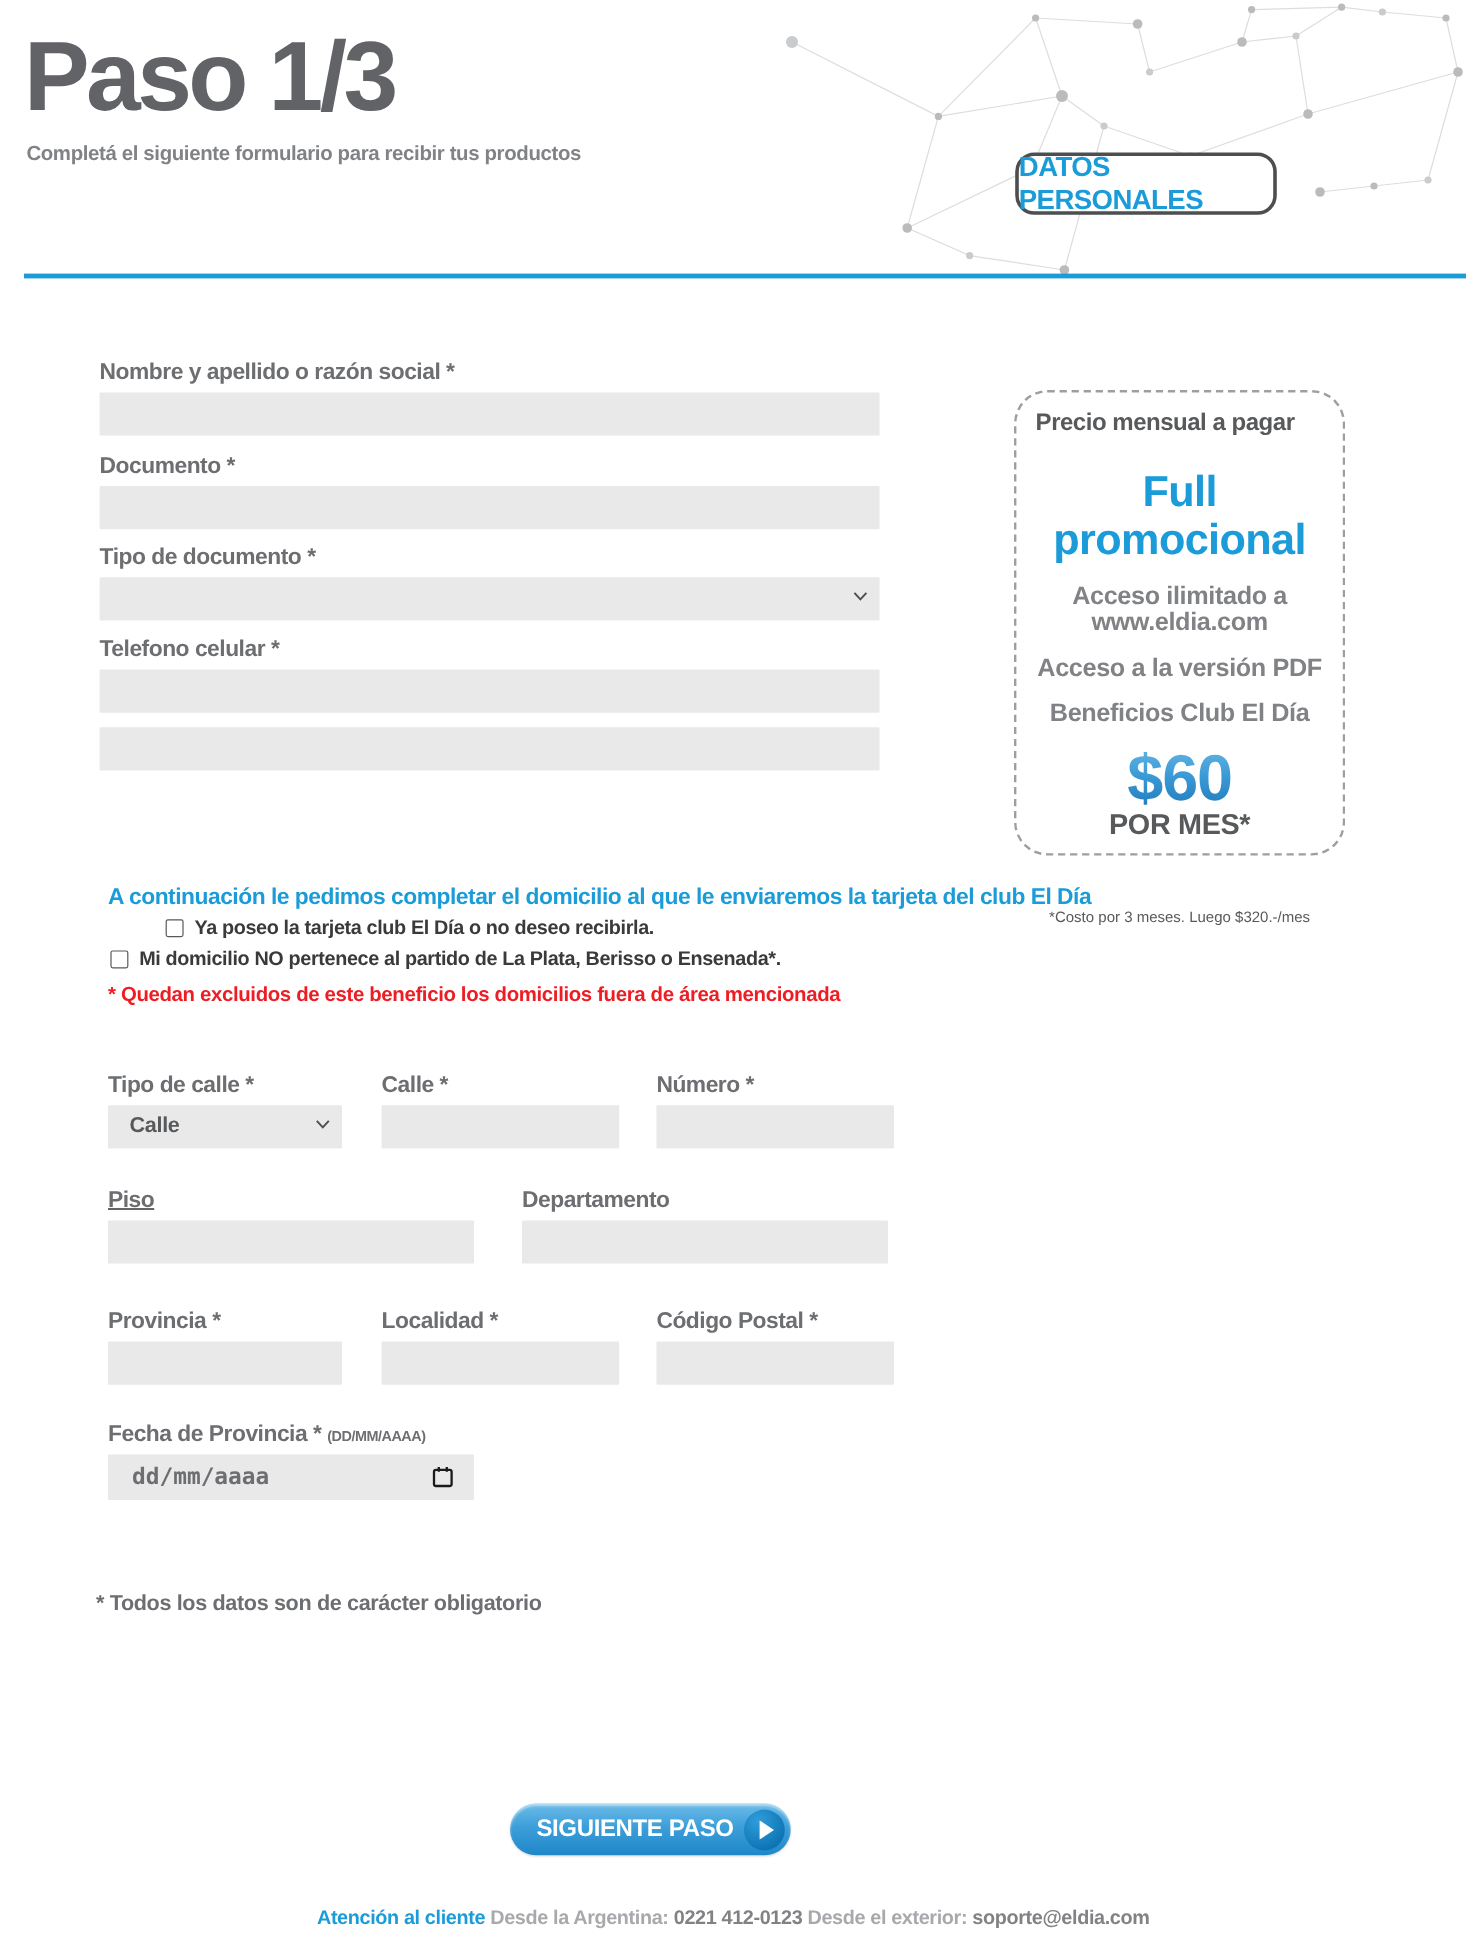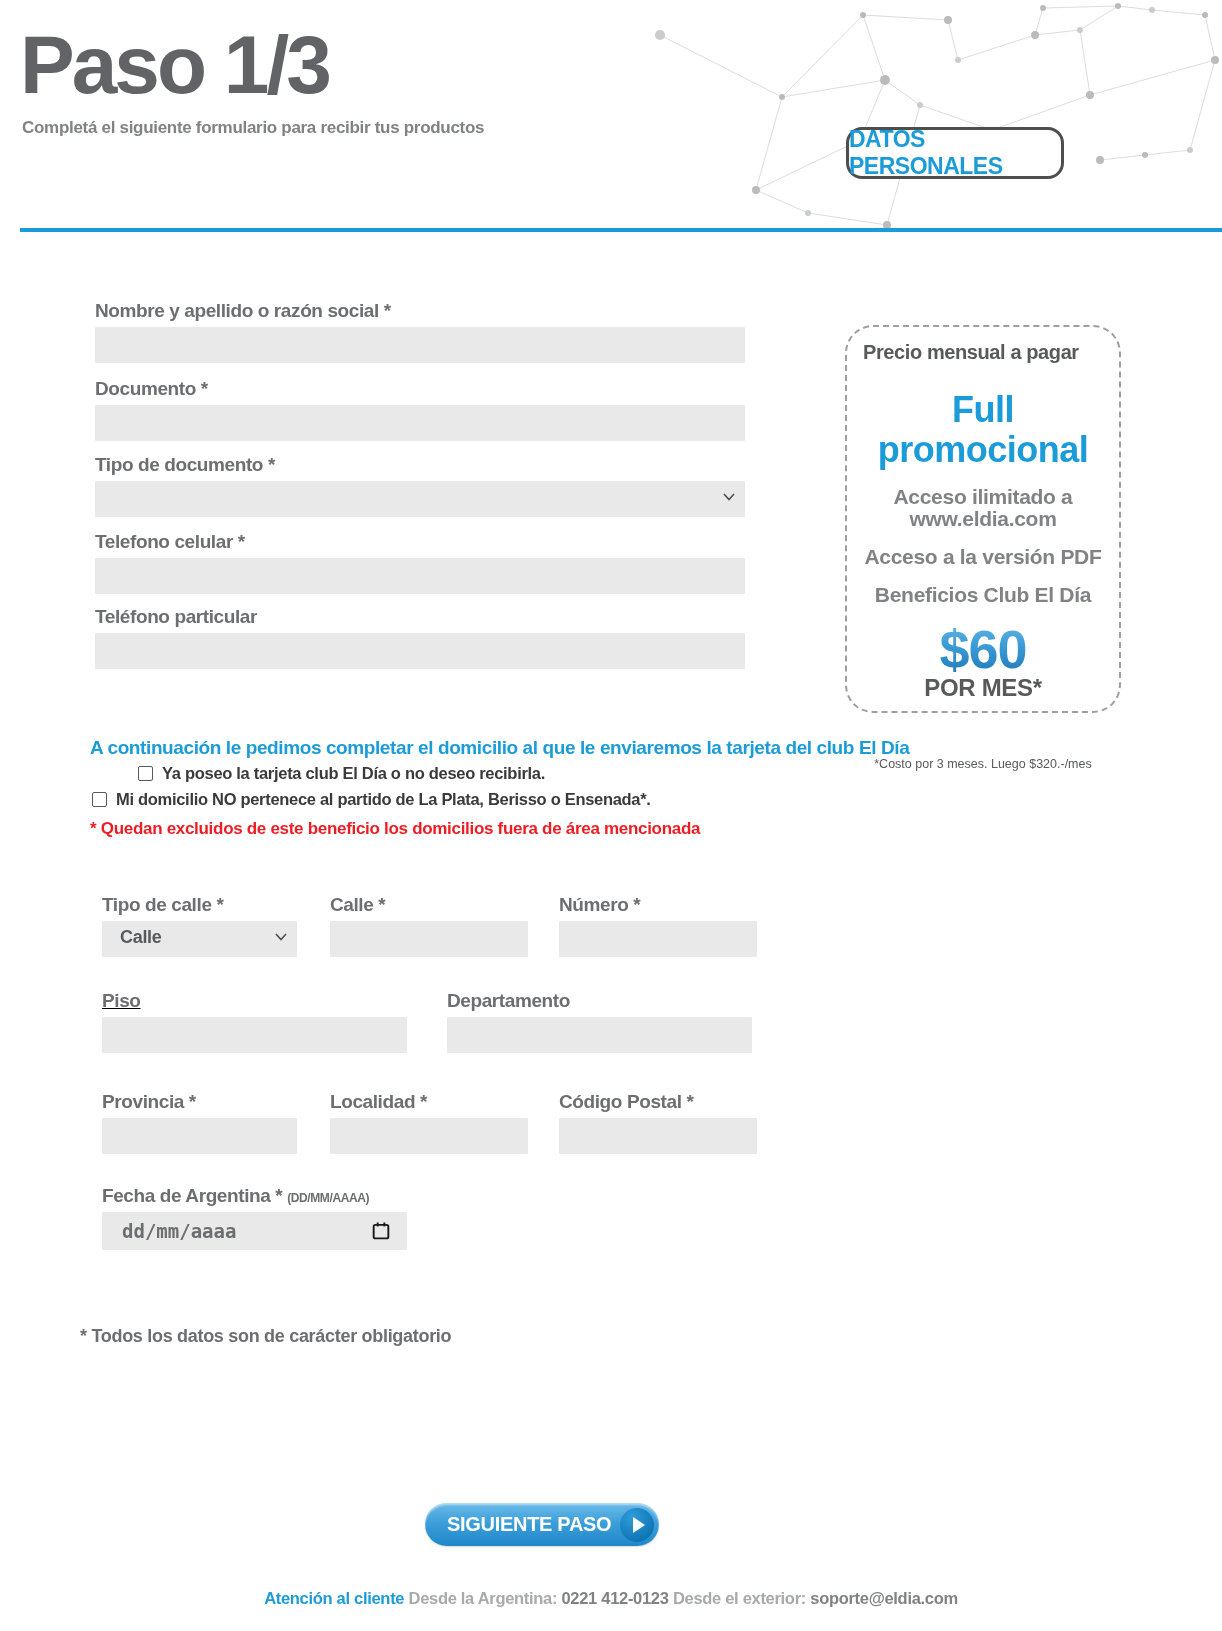--- a/index.html
+++ b/index.html
@@ -12,21 +12,21 @@
                 color:#626366; letter-spacing:-3px; }
   .page-subtitle { position:absolute; left:22px; top:118px; font-size:17px; font-weight:bold;
                    color:#808285; letter-spacing:-0.3px; }
   .network { position:absolute; left:642px; top:0; }
   .badge { position:absolute; left:846px; top:127px; width:218px; height:52px; background:#fff;
            border:3px solid #4d4e50; border-radius:16px; display:flex; align-items:center;
            justify-content:center; font-size:23px; font-weight:bold; color:#1b9cd9; letter-spacing:-0.5px; }
   .rule { position:absolute; left:20px; right:0; top:228px; height:4px; background:#1b9cd9; }
 
   
-  .fgroup { position:absolute;margin-left:12px; }
+  .fgroup { position:absolute; }
   .flabel { display:block; font-size:19px; font-weight:bold; color:#6d6e71;
             letter-spacing:-0.4px; margin-bottom:5px; white-space:nowrap; }
   .flabel .hint { font-size:12px; }
   .tinput { display:block; width:100%; height:36px; background:#e9e9e9; border:none;
             border-radius:1px; font-size:17px; color:#58595b; padding:0 10px; outline:none; }
   .selbox { display:flex; width:100%; height:36px; background:#e9e9e9; border-radius:1px;
             align-items:center; justify-content:space-between; padding:0 10px 4px 18px;
             font-size:18px; font-weight:bold; color:#58595b; cursor:pointer; letter-spacing:-0.3px; }
   .chev { flex:0 0 auto; }
 
@@ -177,21 +177,20 @@
       </svg>
     </div>
   </div>
 
   <div class="fgroup" style="left:83px; top:531px; width:650px;">
     <label class="flabel">Telefono celular *</label>
     <input class="tinput" type="text" value="" style="">
   </div>
 
   <div class="fgroup" style="left:83px; top:606px; width:650px;">
-    <label class="flabel">Teléfono particular</label>
     <input class="tinput" type="text" value="" style="">
   </div>
 
   <aside class="price-panel">
     <div class="price-heading">Precio mensual a pagar</div>
     <div class="plan-name">Full promocional</div>
     <div class="feature">Acceso ilimitado a www.eldia.com</div>
     <div class="feature">Acceso a la versión PDF</div>
     <div class="feature">Beneficios Club El Día</div>
     <div class="price-big">$60</div>
@@ -246,21 +245,21 @@
     <label class="flabel">Localidad *</label>
     <input class="tinput" type="text" value="" style="">
   </div>
   <div class="fgroup" style="left:547px; top:1091px; width:198px;">
     <label class="flabel">Código Postal *</label>
     <input class="tinput" type="text" value="" style="">
   </div>
 
   <div class="fgroup" style="left:90px; top:1185px; width:305px;">
     <label class="flabel">
-      <span>Fecha de Argentina *</span>
+      <span>Fecha de Provincia *</span>
       <span class="hint">(DD/MM/AAAA)</span>
     </label>
     <div class="datebox">
       <input type="text" placeholder="dd/mm/aaaa" style="">
       <svg width="20" height="20" viewBox="0 0 24 24">
         <rect x="3.2" y="4.6" width="17.6" height="16.2" rx="2" fill="none" stroke="#1a1a1a" stroke-width="2.3"></rect>
         <line x1="8" y1="1.8" x2="8" y2="6.5" stroke="#1a1a1a" stroke-width="2.3"></line>
         <line x1="16" y1="1.8" x2="16" y2="6.5" stroke="#1a1a1a" stroke-width="2.3"></line>
       </svg>
     </div>

